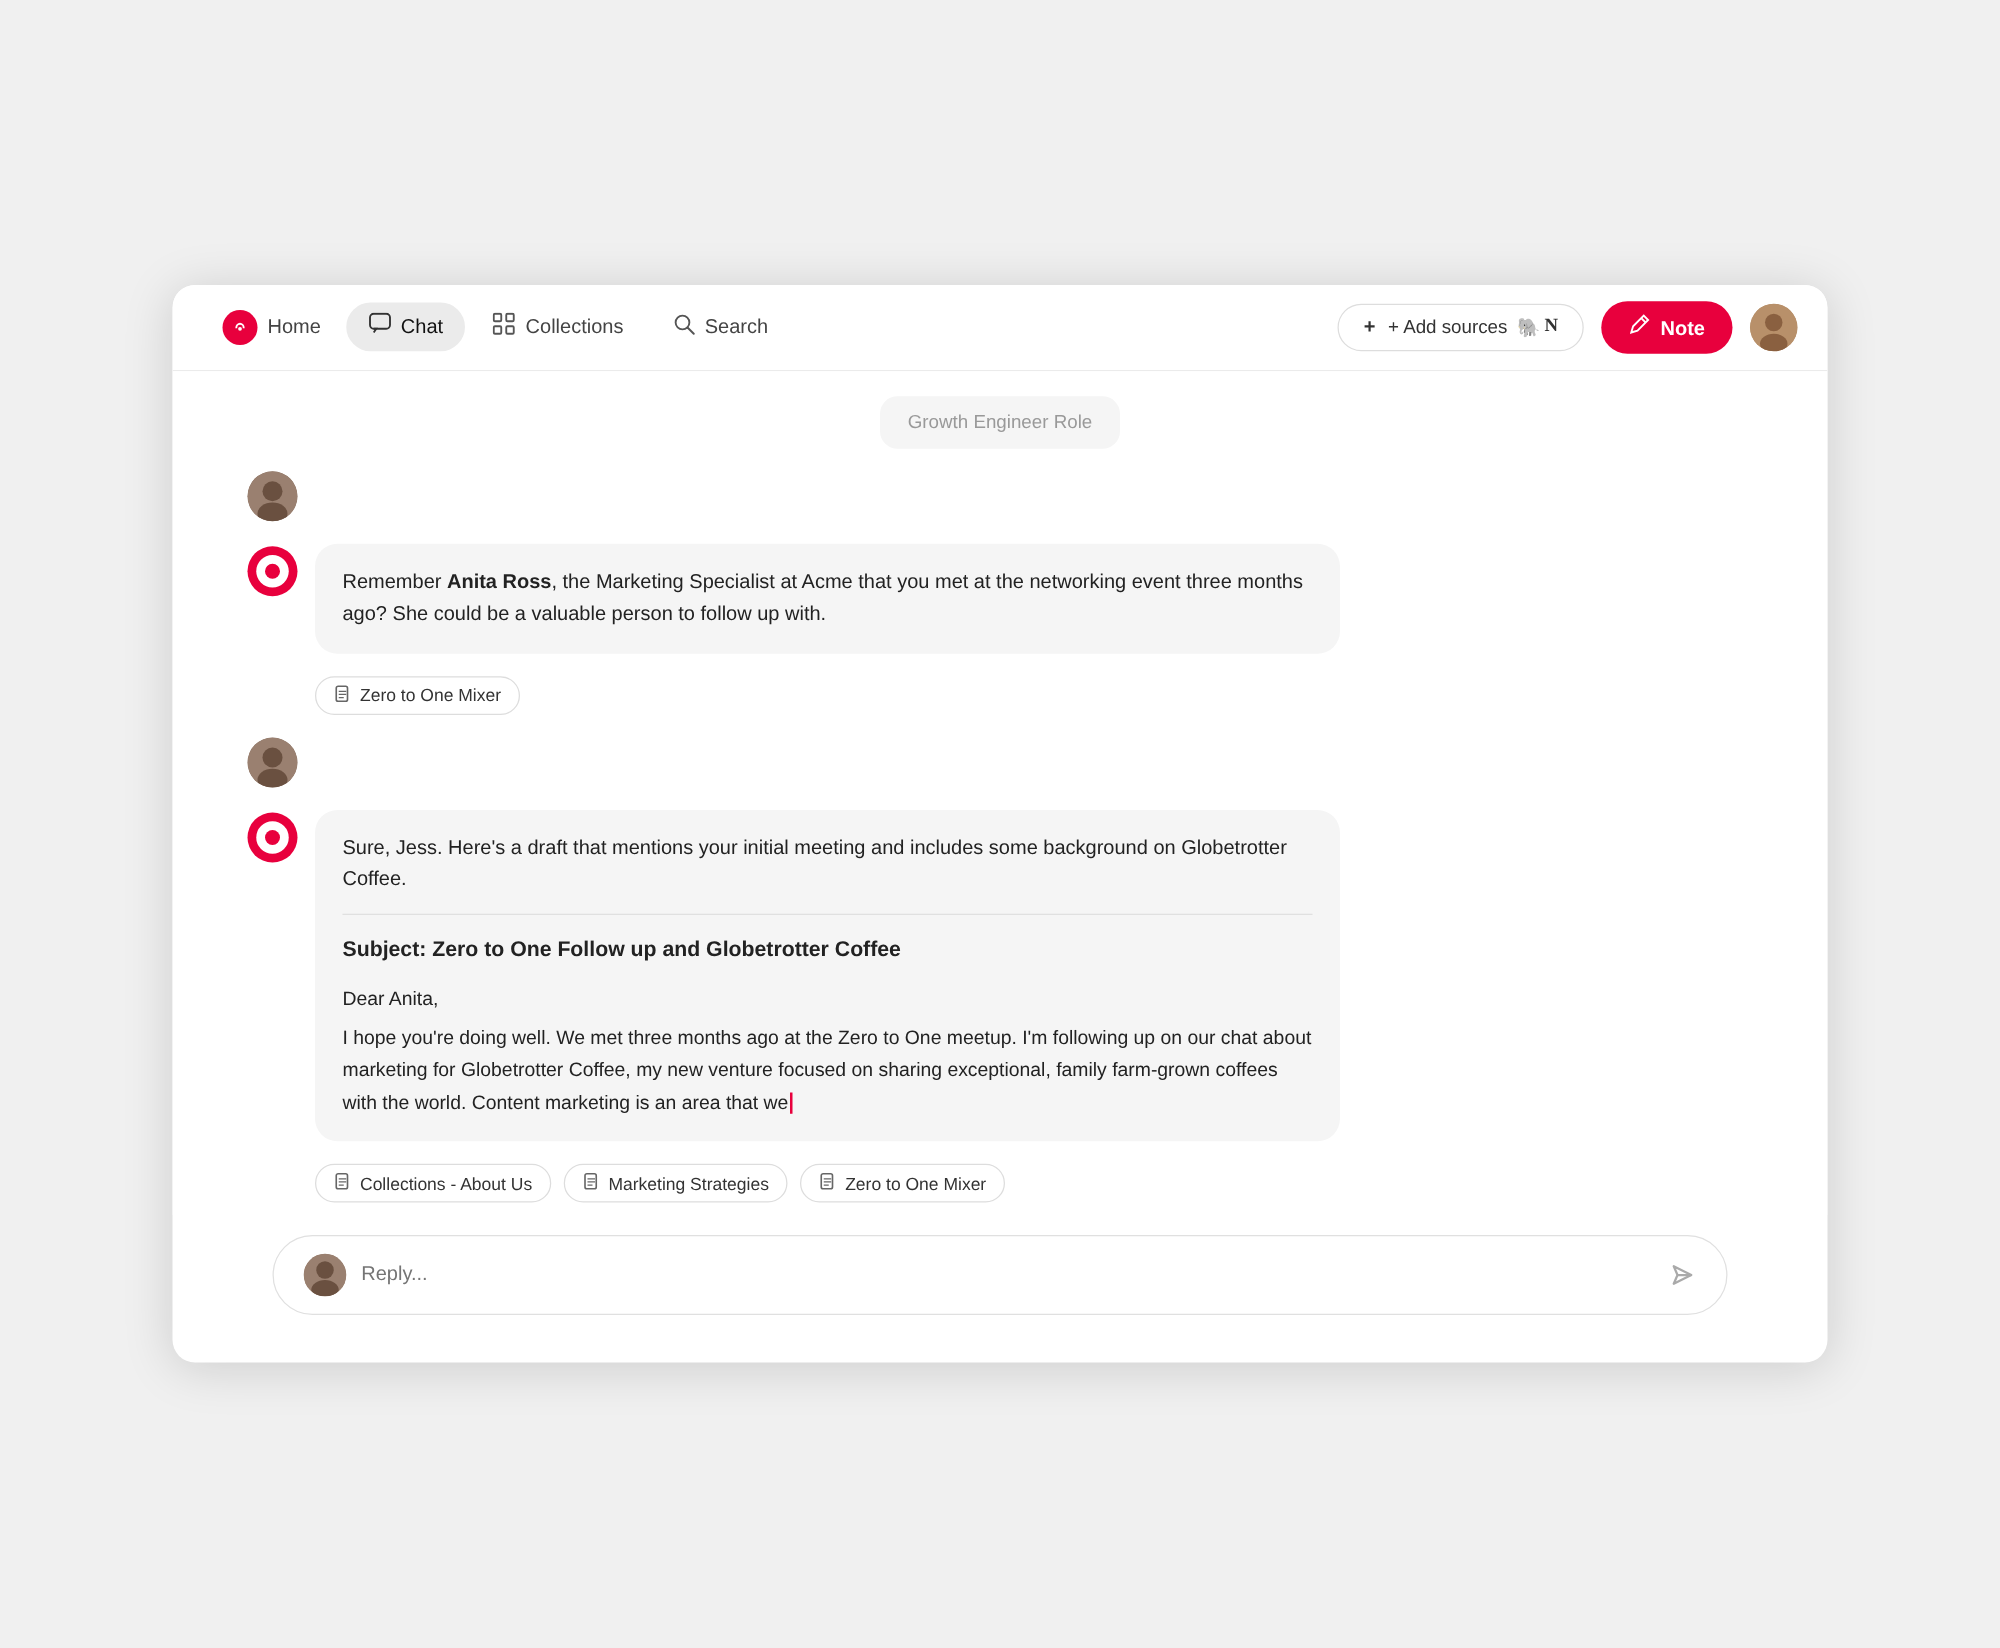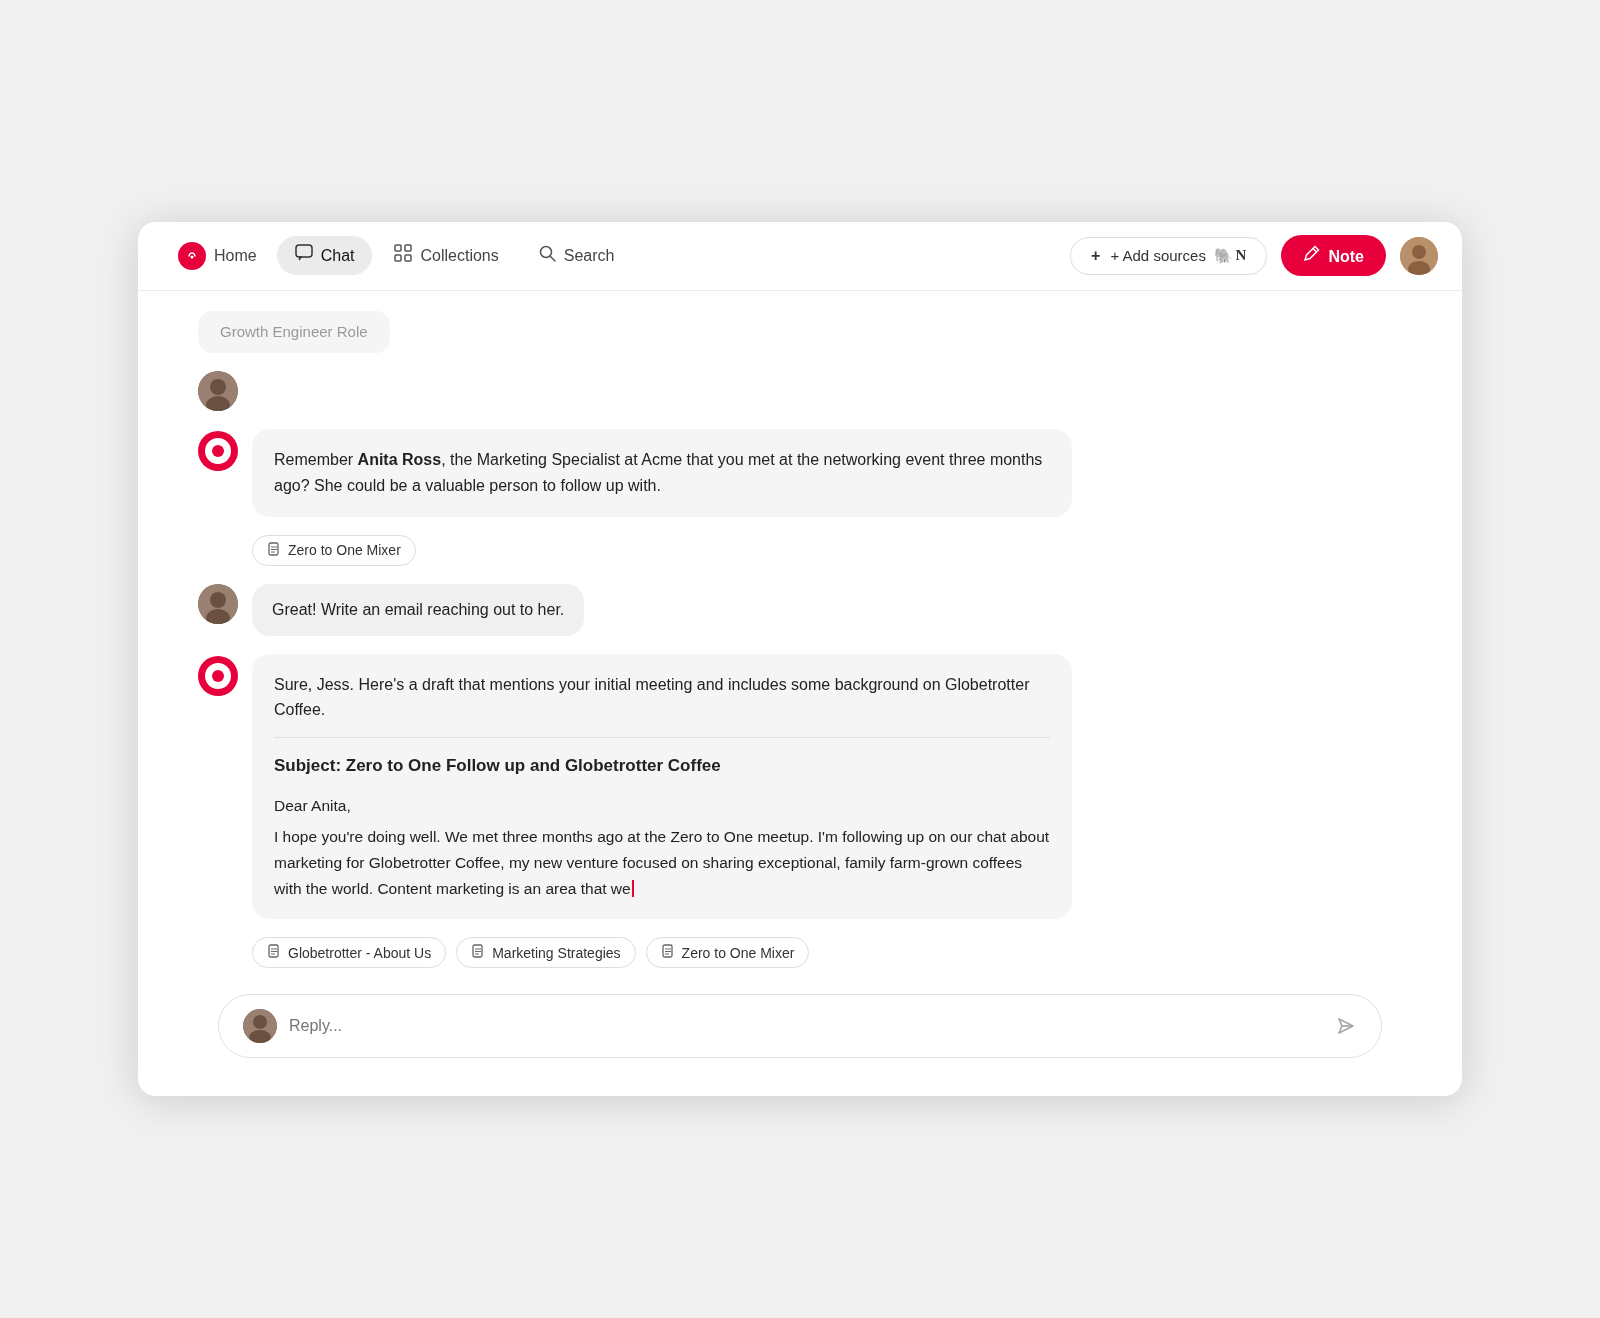--- a/index.html
+++ b/index.html
@@ -333,21 +333,21 @@
       <svg width="38" height="38" viewBox="0 0 38 38" fill="none">
         <circle cx="19" cy="19" r="19" fill="#b8906a"></circle>
         <circle cx="19" cy="15" r="7" fill="#8a6040"></circle>
         <ellipse cx="19" cy="32" rx="11" ry="8" fill="#8a6040"></ellipse>
       </svg>
     </div>
   </nav>
 
   <div class="chat-area">
 
-    <div style="display:flex; ">
+    <div style="display:flex; justify-content:center;">
       <div class="bubble" style="background:#f5f5f5; color:#999; font-size:15px; padding:10px 22px; border-radius:14px; max-width:350px; text-align:center;">Growth Engineer Role</div>
     </div>
 
     <div class="message-row user">
       <div class="user-avatar" style="width:40px;height:40px;border-radius:50%;background:#8a7060;flex-shrink:0;overflow:hidden;">
         <svg width="40" height="40" viewBox="0 0 40 40" fill="none">
           <circle cx="20" cy="20" r="20" fill="#9a8070"></circle>
           <circle cx="20" cy="16" r="8" fill="#6a5040"></circle>
           <ellipse cx="20" cy="34" rx="12" ry="9" fill="#6a5040"></ellipse>
         </svg>
@@ -380,21 +380,20 @@
     </div>
 
     <div class="message-row user">
       <div class="user-avatar" style="width:40px;height:40px;border-radius:50%;background:#8a7060;flex-shrink:0;overflow:hidden;">
         <svg width="40" height="40" viewBox="0 0 40 40" fill="none">
           <circle cx="20" cy="20" r="20" fill="#9a8070"></circle>
           <circle cx="20" cy="16" r="8" fill="#6a5040"></circle>
           <ellipse cx="20" cy="34" rx="12" ry="9" fill="#6a5040"></ellipse>
         </svg>
       </div>
-      <div class="bubble">Great! Write an email reaching out to her.</div>
     </div>
 
     <div class="message-row">
       <div class="ai-avatar">
         <div class="ai-avatar-inner">
           <div class="ai-avatar-dot"></div>
         </div>
       </div>
       <div class="ai-response-bubble">
         <p>Sure, Jess. Here's a draft that mentions your initial meeting and includes some background on Globetrotter Coffee.</p>
@@ -412,21 +411,21 @@
     <div class="source-tags-row">
       <button class="source-tag">
         <span class="source-tag-icon">
           <svg width="14" height="14" viewBox="0 0 14 14" fill="none">
             <rect x="2" y="1" width="9" height="12" rx="1.5" stroke="#666" stroke-width="1.3" fill="none"></rect>
             <line x1="4" y1="5" x2="10" y2="5" stroke="#666" stroke-width="1"></line>
             <line x1="4" y1="7.5" x2="10" y2="7.5" stroke="#666" stroke-width="1"></line>
             <line x1="4" y1="10" x2="8" y2="10" stroke="#666" stroke-width="1"></line>
           </svg>
         </span>
-        <span>Globetrotter - About Us</span>
+        <span>Collections - About Us</span>
       </button>
       <button class="source-tag">
         <span class="source-tag-icon">
           <svg width="14" height="14" viewBox="0 0 14 14" fill="none">
             <rect x="2" y="1" width="9" height="12" rx="1.5" stroke="#666" stroke-width="1.3" fill="none"></rect>
             <line x1="4" y1="5" x2="10" y2="5" stroke="#666" stroke-width="1"></line>
             <line x1="4" y1="7.5" x2="10" y2="7.5" stroke="#666" stroke-width="1"></line>
             <line x1="4" y1="10" x2="8" y2="10" stroke="#666" stroke-width="1"></line>
           </svg>
         </span>

